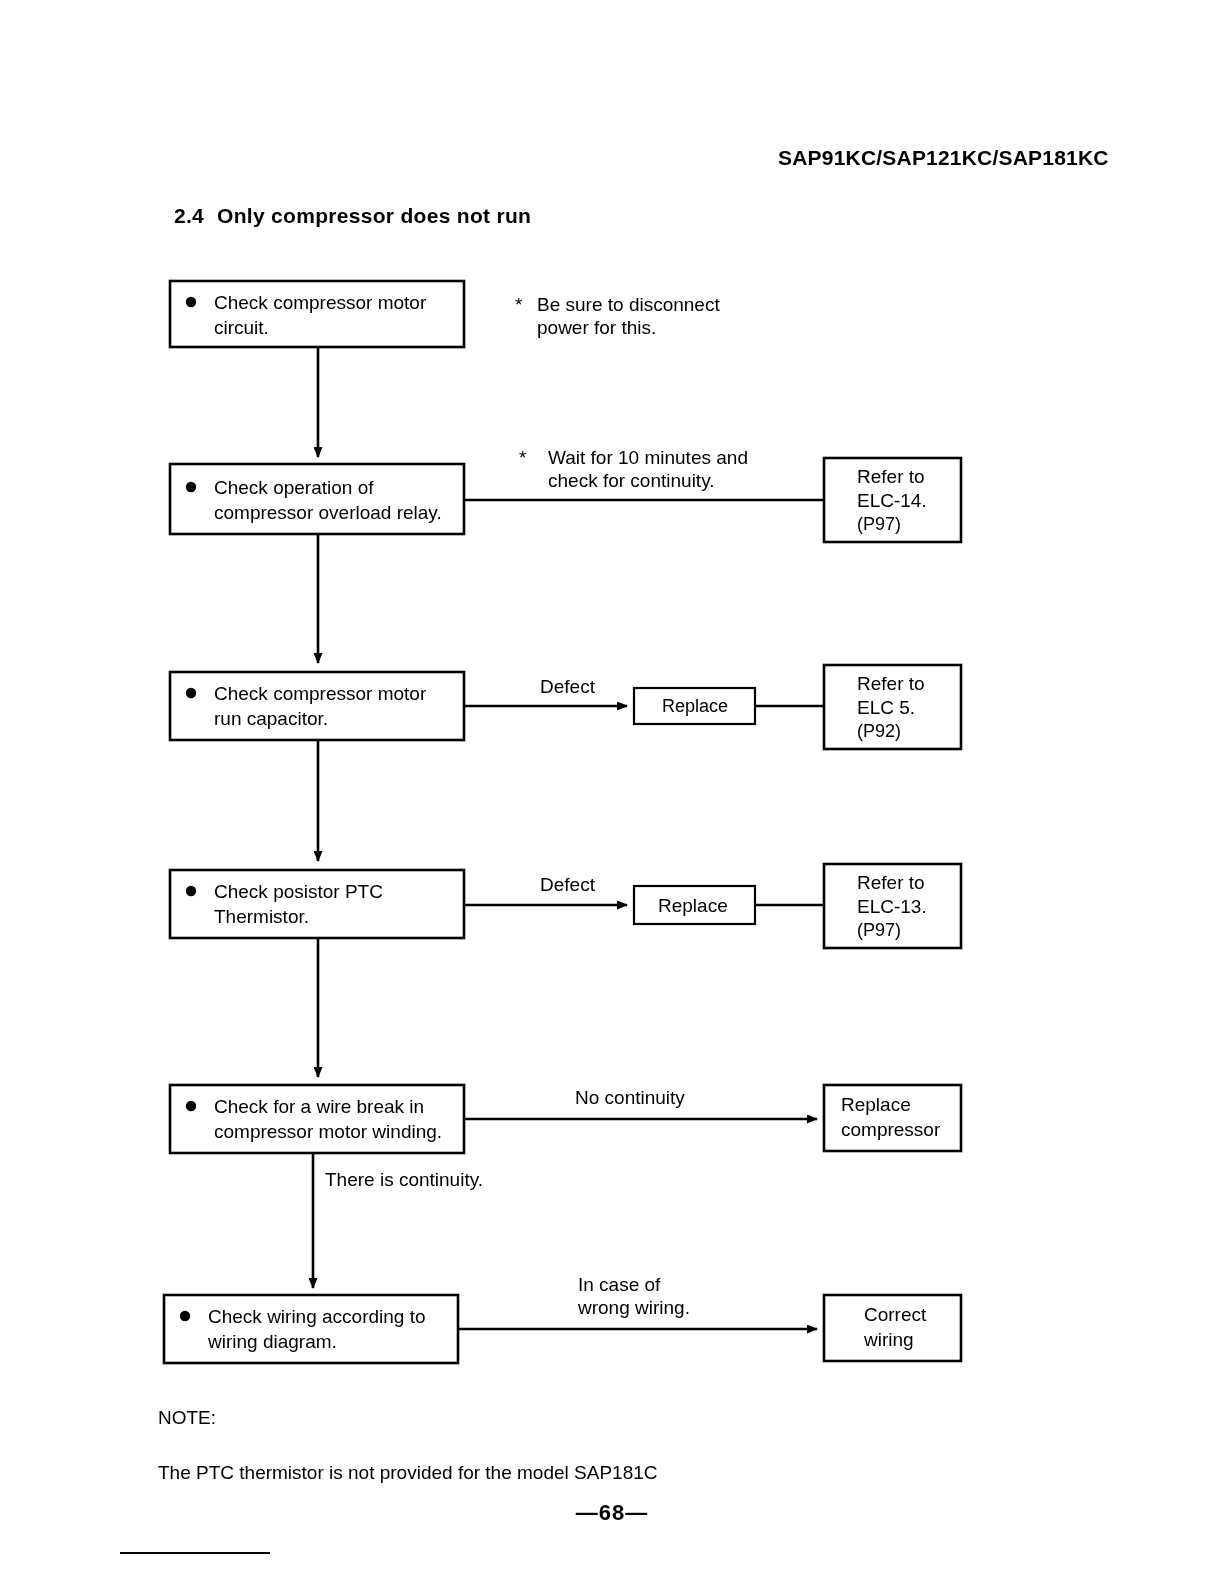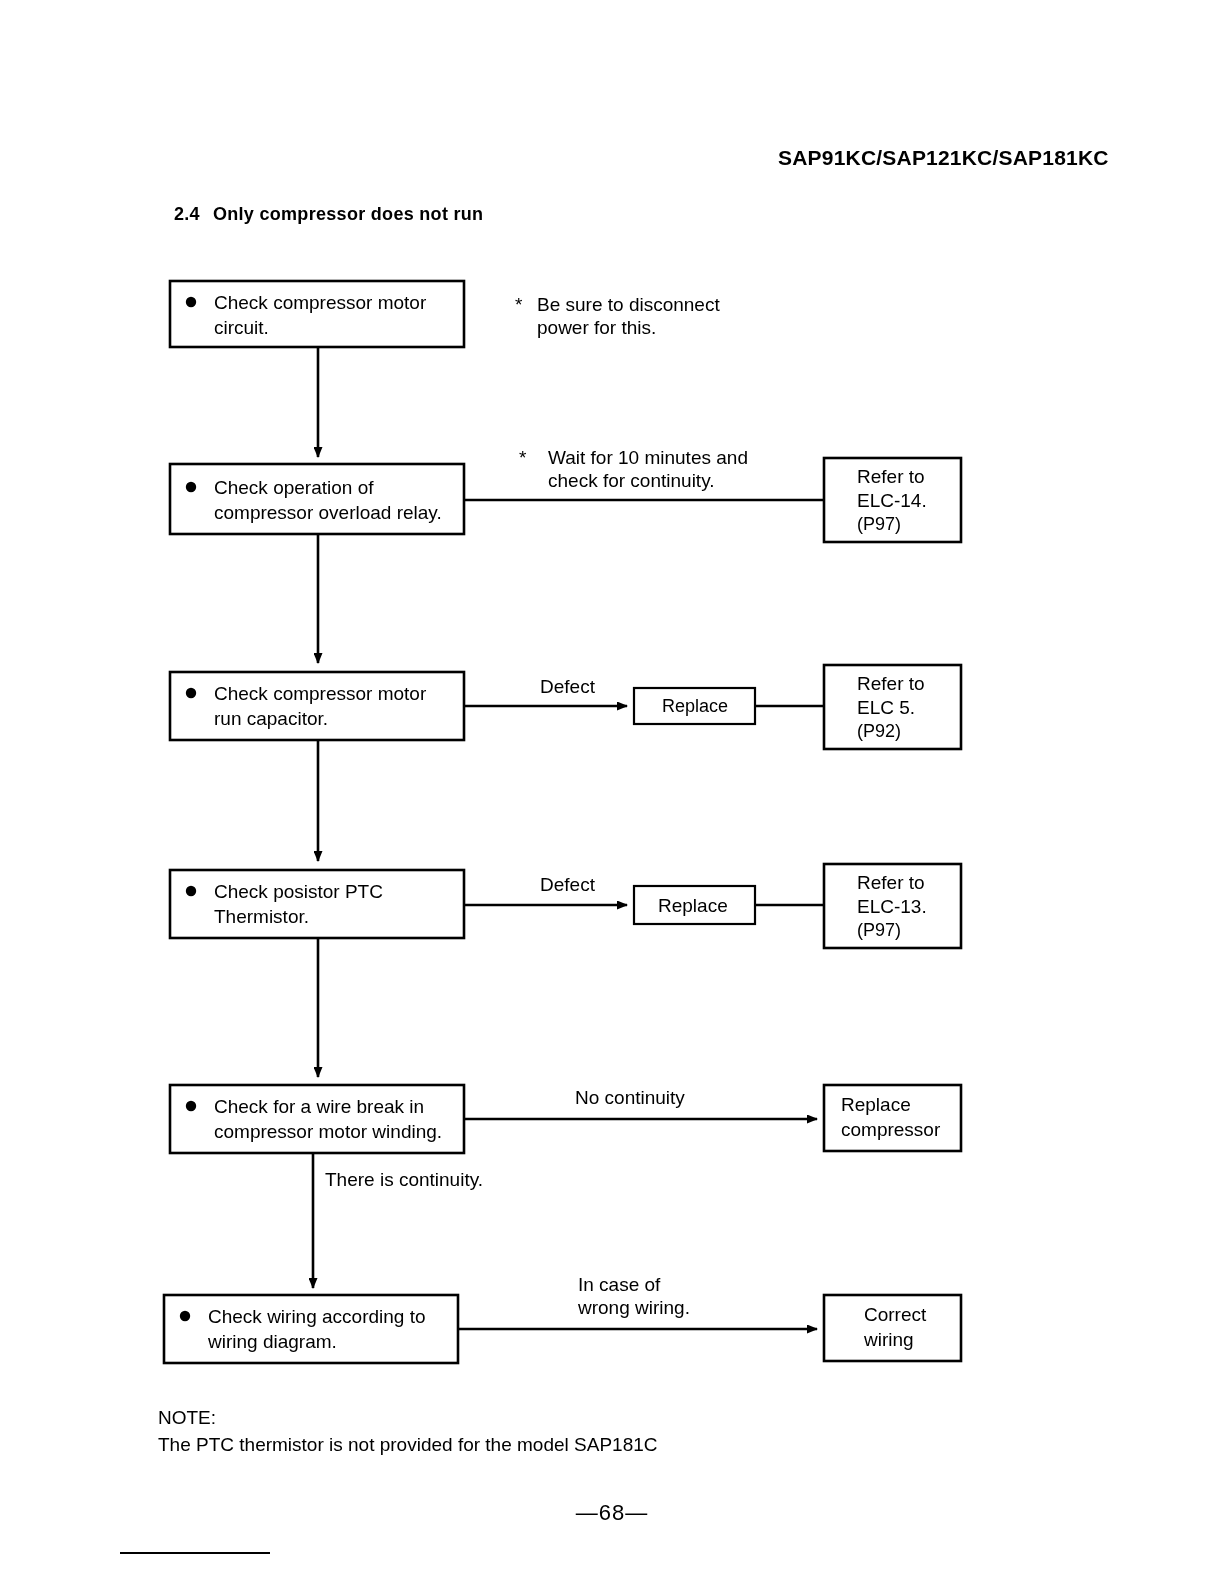--- a/index.html
+++ b/index.html
@@ -34,21 +34,21 @@
     white-space: nowrap;
     text-align: center;
   }
   .doc-header .line2 { display: block; }
 
   .section-title {
     position: absolute;
     left: 174px;
     top: 204px;
     font-weight: bold;
-    font-size: 18px;
+    font-size: 21px;
     letter-spacing: 0.3px;
     white-space: nowrap;
   }
   .section-title .num { margin-right: 13px; }
 
   
   .flow {
     position: absolute;
     left: 0;
     top: 0;
@@ -81,30 +81,30 @@
     position: absolute;
     left: 158px;
     top: 1404px;
     font-size: 19px;
     line-height: 27px;
   }
   .note-block .note-label {
     font-weight: normal;
     display: block;
   }
-  .note-block .note-text { display: block; }
+  .note-block .note-text { display: block; margin-top: 28px; }
 
   .page-number {
     position: absolute;
     left: 0;
     top: 1500px;
     width: 1224px;
     text-align: center;
     font-size: 22px;
-    font-weight: normal;
+    font-weight: bold;
     letter-spacing: 1px;
   }
 
   .margin-tick {
     position: absolute;
     background: #000000;
   }
 </style>
 </head>
 <body>

